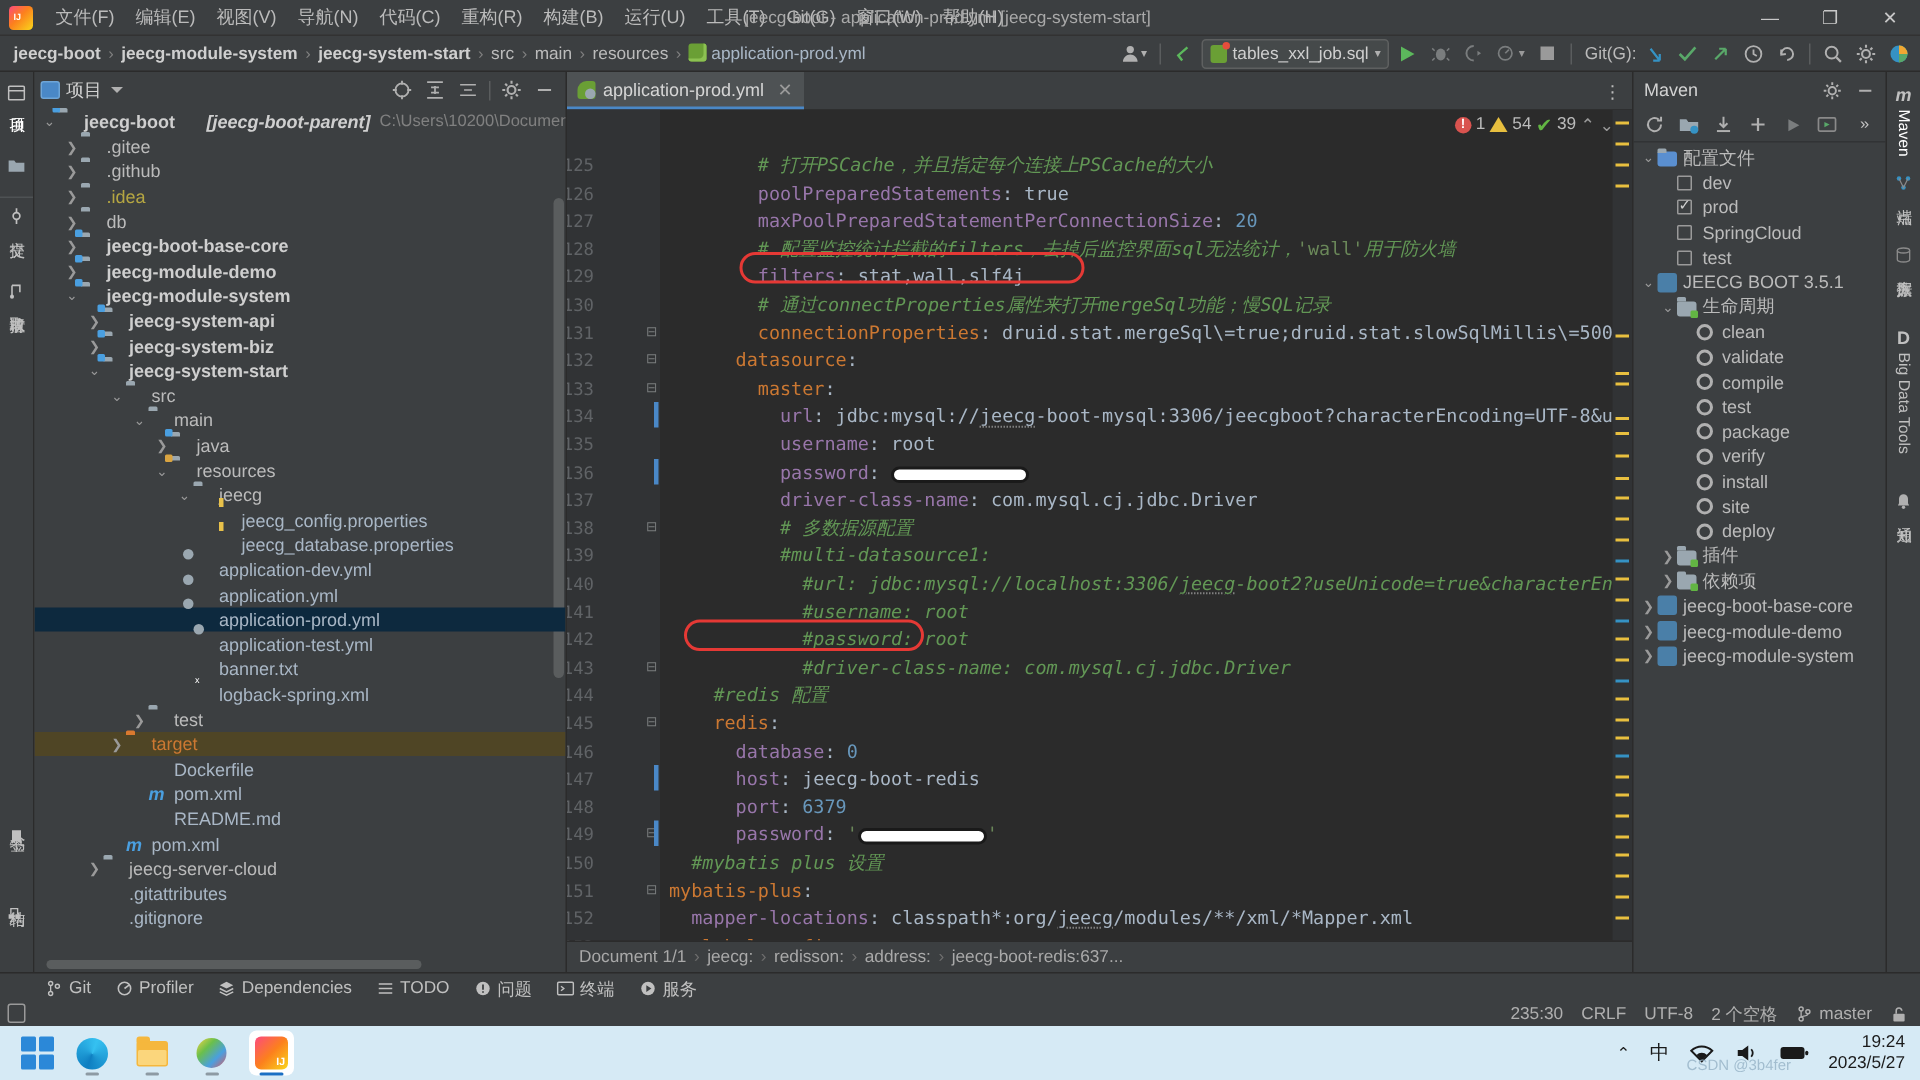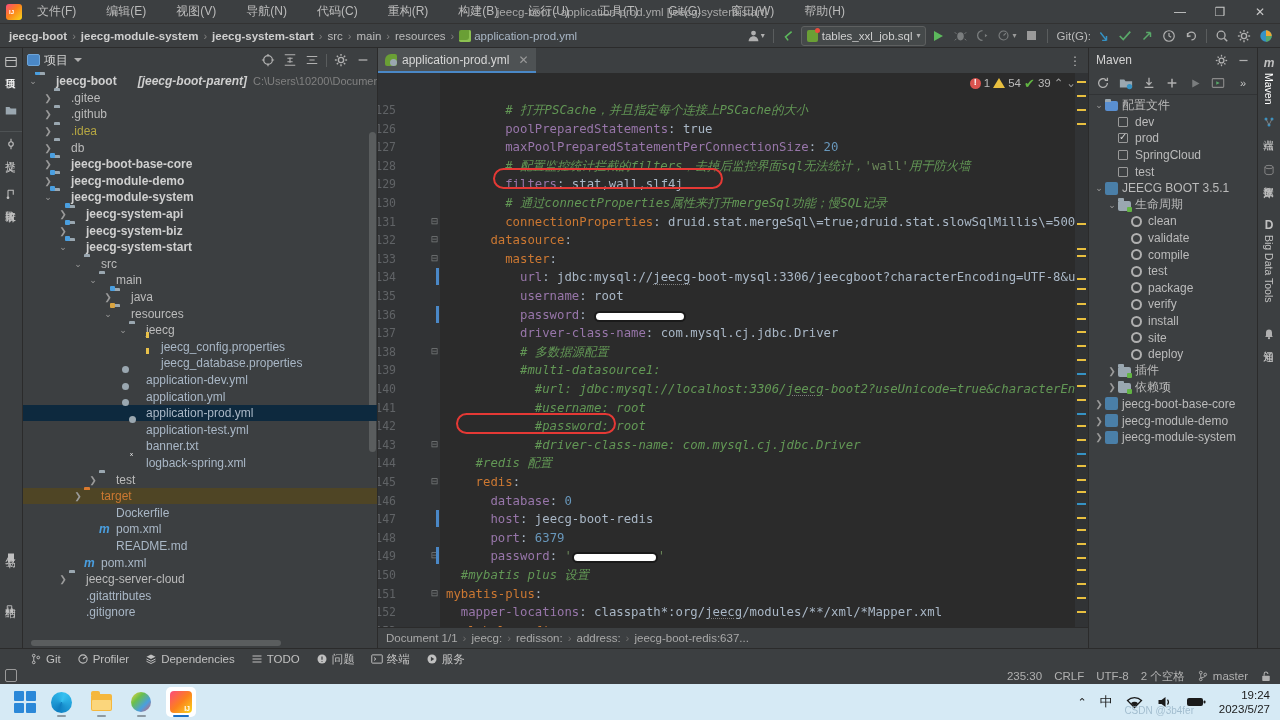--- a/index.html
+++ b/index.html
@@ -22,21 +22,21 @@
   }
   .ij-logo {
     width: 16px; height: 16px; margin-left: 6px; margin-right: 8px;
     border-radius: 3px; position: relative; flex: none;
     background: linear-gradient(135deg,#fc4a7f 0%, #fc801d 45%, #f9d71b 100%);
   }
   .ij-logo:after {
     content: "IJ"; position: absolute; inset: 3px 2px 2px 3px;
     font-size: 6px; color: #fff; font-weight: bold; line-height: 10px;
   }
-  .menubar { display: flex; align-items: center; height: 24px; gap: 16px; }
+  .menubar { display: flex; align-items: center; height: 24px; }
   .menu-item {
     padding: 3px 7px; font-size: 12px; color: #bbbbbb;
     white-space: nowrap; line-height: 15px;
   }
   .win-title {
     position: absolute; left: 0; right: 16px; text-align: center;
     font-size: 11.5px; color: #a9a9a9; pointer-events: none;
   }
   .win-ctrl { position: absolute; right: 0; top: 0; display: flex; height: 24px; }
   .win-btn {

